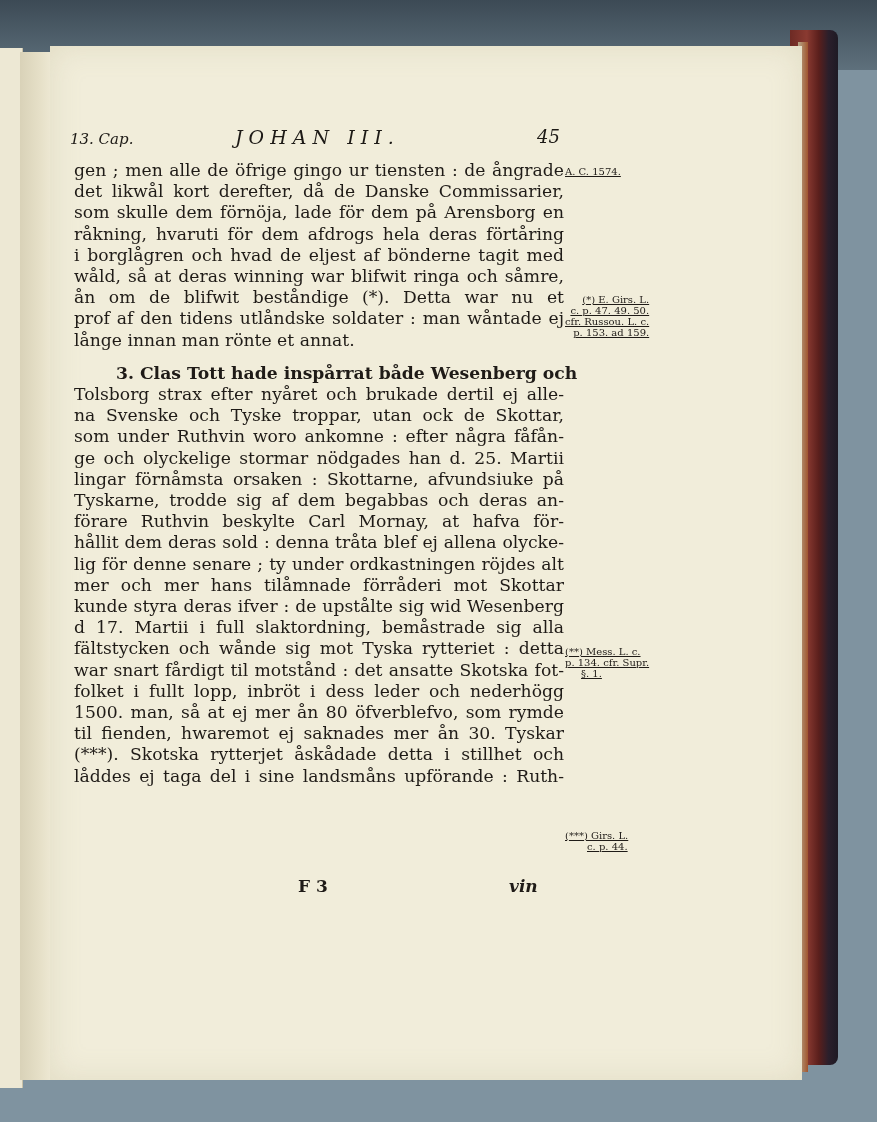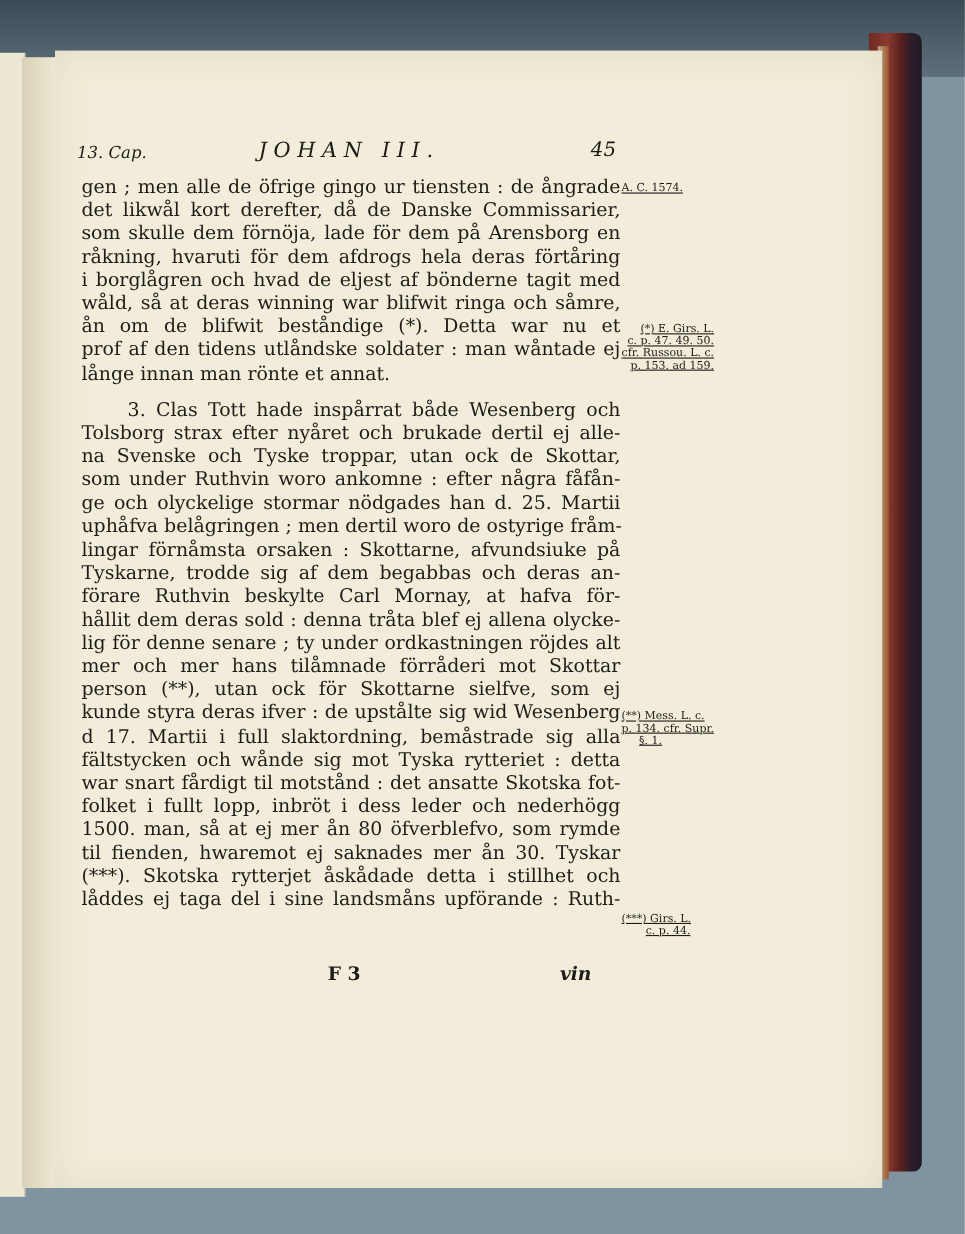--- a/index.html
+++ b/index.html
@@ -43,21 +43,21 @@
     .header .title { position:absolute; left:165px; top:0; font-size:19px; font-style:italic; letter-spacing:6px; }
     .header .num { position:absolute; right:-4px; top:0; font-size:18px; font-style:italic; }
     .body-text {
       position:absolute; left:74px; top:160px; width:490px;
       font-size:17.2px; line-height:21.2px; color:#1f1b17;
       text-align:justify;
     }
     .line { display:block; white-space:nowrap; text-align-last:justify; }
     .line.last { text-align-last:left; }
     .para { margin-top:12px; }
-    .indent { padding-left:42px; }
+    .indent { padding-left:42px;font-weight:bold; }
     .margin-note {
       position:absolute; left:565px; font-size:10px; line-height:11px; color:#1f1b17;
       white-space:nowrap;
       text-decoration:underline;
     }
     .signature {
       position:absolute; top:876px; left:298px; font-size:17px; font-weight:bold; color:#1f1b17;
     }
     .catchword {
       position:absolute; top:876px; left:509px; font-size:17px; font-style:italic; font-weight:bold; color:#1f1b17;
@@ -90,28 +90,26 @@
     <span class="line">ån  om  de  blifwit  beståndige  (*).    Detta  war  nu  et</span>
     <span class="line">prof af den  tidens  utlåndske  soldater :   man  wåntade ej</span>
     <span class="line last">långe innan man  rönte et annat.</span>
   </div>
   <div class="para">
     <span class="line indent">3.  Clas Tott hade inspårrat både Wesenberg och</span>
     <span class="line">Tolsborg strax efter nyåret och brukade dertil ej alle-</span>
     <span class="line">na Svenske och Tyske troppar,  utan ock de Skottar,</span>
     <span class="line">som under Ruthvin woro ankomne :  efter några fåfån-</span>
     <span class="line">ge  och  olyckelige  stormar  nödgades  han  d.  25.  Martii</span>
-    <span class="line">uphåfva belågringen ;  men dertil woro de ostyrige fråm-</span>
     <span class="line">lingar  förnåmsta  orsaken :   Skottarne,   afvundsiuke  på</span>
     <span class="line">Tyskarne,  trodde  sig  af  dem  begabbas  och  deras  an-</span>
     <span class="line">förare  Ruthvin  beskylte  Carl Mornay,  at  hafva  för-</span>
     <span class="line">hållit dem deras sold :  denna tråta blef ej allena olycke-</span>
     <span class="line">lig för denne senare ;  ty under ordkastningen röjdes alt</span>
     <span class="line">mer  och  mer  hans  tilåmnade förråderi  mot  Skottar</span>
-    <span class="line">person  (**),  utan  ock  för  Skottarne  sielfve,  som  ej</span>
     <span class="line">kunde styra deras ifver :  de upstålte sig wid Wesenberg</span>
     <span class="line">d  17.  Martii i full  slaktordning,   bemåstrade  sig  alla</span>
     <span class="line">fältstycken  och  wånde  sig  mot  Tyska  rytteriet :  detta</span>
     <span class="line">war snart fårdigt til  motstånd :  det ansatte Skotska fot-</span>
     <span class="line">folket i fullt  lopp,  inbröt i dess  leder  och  nederhögg</span>
     <span class="line">1500. man,  så at ej mer ån 80 öfverblefvo,  som rymde</span>
     <span class="line">til  fienden,   hwaremot ej saknades mer ån 30. Tyskar</span>
     <span class="line">(***).    Skotska  rytterjet  åskådade  detta  i  stillhet  och</span>
     <span class="line">låddes ej taga del i sine landsmåns upförande :  Ruth-</span>
   </div>

